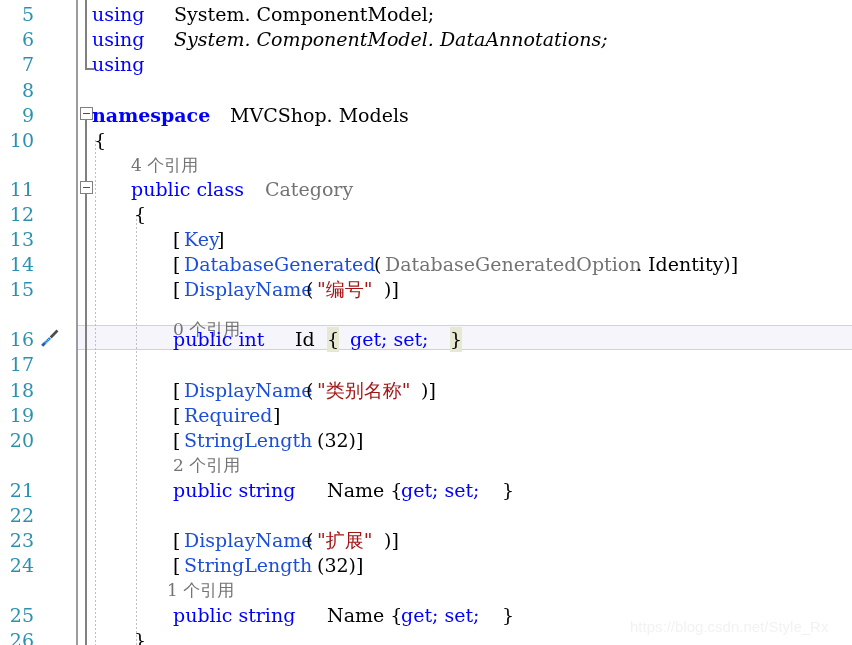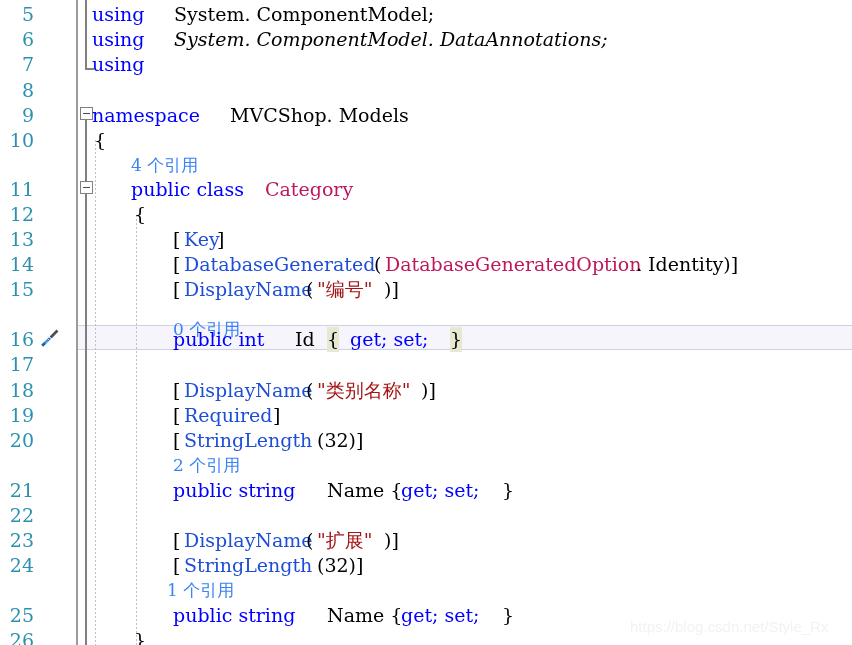--- a/index.html
+++ b/index.html
@@ -118,25 +118,25 @@
   .indent-guide {
     position: absolute;
     width: 1px;
     background-image: linear-gradient(#bfbfbf 50%, rgba(255,255,255,0) 50%);
     background-size: 1px 4px;
     background-repeat: repeat-y;
   }
 
   
   .kw      { color: #0000ff; }
-  .type    { color: #be185d; }
+  .type    { color: #737373; }
   .attr    { color: #1d4ed8; }
   .str     { color: #a31515; }
   .plain   { color: #000000; }
-  .codelens{ color: #3b82f6; font-size: 17px; }
+  .codelens{ color: #737373; font-size: 17px; }
   .brace-hl{ background: #e7e8d2; }
 
   
   .watermark {
     position: absolute;
     color: #f2f2f2;
     font-size: 15px;
     font-family: "Liberation Sans", sans-serif;
     white-space: nowrap;
   }
@@ -196,21 +196,21 @@
       </div>
     <div id="indent-layer">
         <div class="indent-guide" style="left: 17px; top: 140px; height: 505px;"></div>
         <div class="indent-guide" style="left: 58px; top: 215px; height: 430px;"></div>
       </div>
     <div id="rows-layer">
         <div class="row" style="top: 2px;"><span class="txt kw" style="left: 14px;">using </span><span class="txt plain" style="left: 96px;">System. ComponentModel;</span></div>
         <div class="row" style="top: 27px;"><span class="txt kw" style="left: 14px;">using </span><span class="txt plain" style="left: 96px; font-style: italic;">System. ComponentModel. DataAnnotations;</span></div>
         <div class="row" style="top: 52px;"><span class="txt kw" style="left: 14px;">using </span></div>
         <div class="row" style="top: 78px;"></div>
-        <div class="row" style="top: 103px;"><span class="txt kw" style="left: 14px;">namespace </span><span class="txt plain" style="left: 152px;">MVCShop. Models</span></div>
+        <div class="row" style="top: 103px;"><span class="txt kw" style="left: 14px; font-weight: bold;">namespace </span><span class="txt plain" style="left: 152px;">MVCShop. Models</span></div>
         <div class="row" style="top: 128px;"><span class="txt plain" style="left: 16px;">{</span></div>
         <div class="row" style="top: 153px;"><span class="txt codelens" style="left: 53px;">4 个引用</span></div>
         <div class="row" style="top: 177px;"><span class="txt kw" style="left: 53px;">public class </span><span class="txt type" style="left: 187px;">Category</span></div>
         <div class="row" style="top: 202px;"><span class="txt plain" style="left: 56px;">{</span></div>
         <div class="row" style="top: 227px;"><span class="txt plain" style="left: 95px;">[</span><span class="txt attr" style="left: 106px;">Key</span><span class="txt plain" style="left: 139px;">]</span></div>
         <div class="row" style="top: 252px;"><span class="txt plain" style="left: 95px;">[</span><span class="txt attr" style="left: 106px;">DatabaseGenerated</span><span class="txt plain" style="left: 296px;">(</span><span class="txt type" style="left: 307px;">DatabaseGeneratedOption</span><span class="txt plain" style="left: 558px;">. Identity)]</span></div>
         <div class="row" style="top: 277px;"><span class="txt plain" style="left: 95px;">[</span><span class="txt attr" style="left: 106px;">DisplayName</span><span class="txt plain" style="left: 228px;">(</span><span class="txt str" style="left: 239px;">"编号"</span><span class="txt plain" style="left: 306px;">)]</span></div>
         <div class="row" style="top: 302px;"><span class="txt codelens" style="left: 95px; margin-top: 15px;">0 个引用</span></div>
         <div class="row" style="top: 327px;"><span class="txt kw" style="left: 95px;">public int </span><span class="txt plain" style="left: 217px;">Id </span><span class="txt plain brace-hl" style="left: 249px;">{</span><span class="txt plain" style="left: 261px;"> </span><span class="txt kw" style="left: 272px;">get; set;</span><span class="txt plain" style="left: 367px;"> </span><span class="txt plain brace-hl" style="left: 372px;">}</span></div>
         <div class="row" style="top: 352px;"></div>

